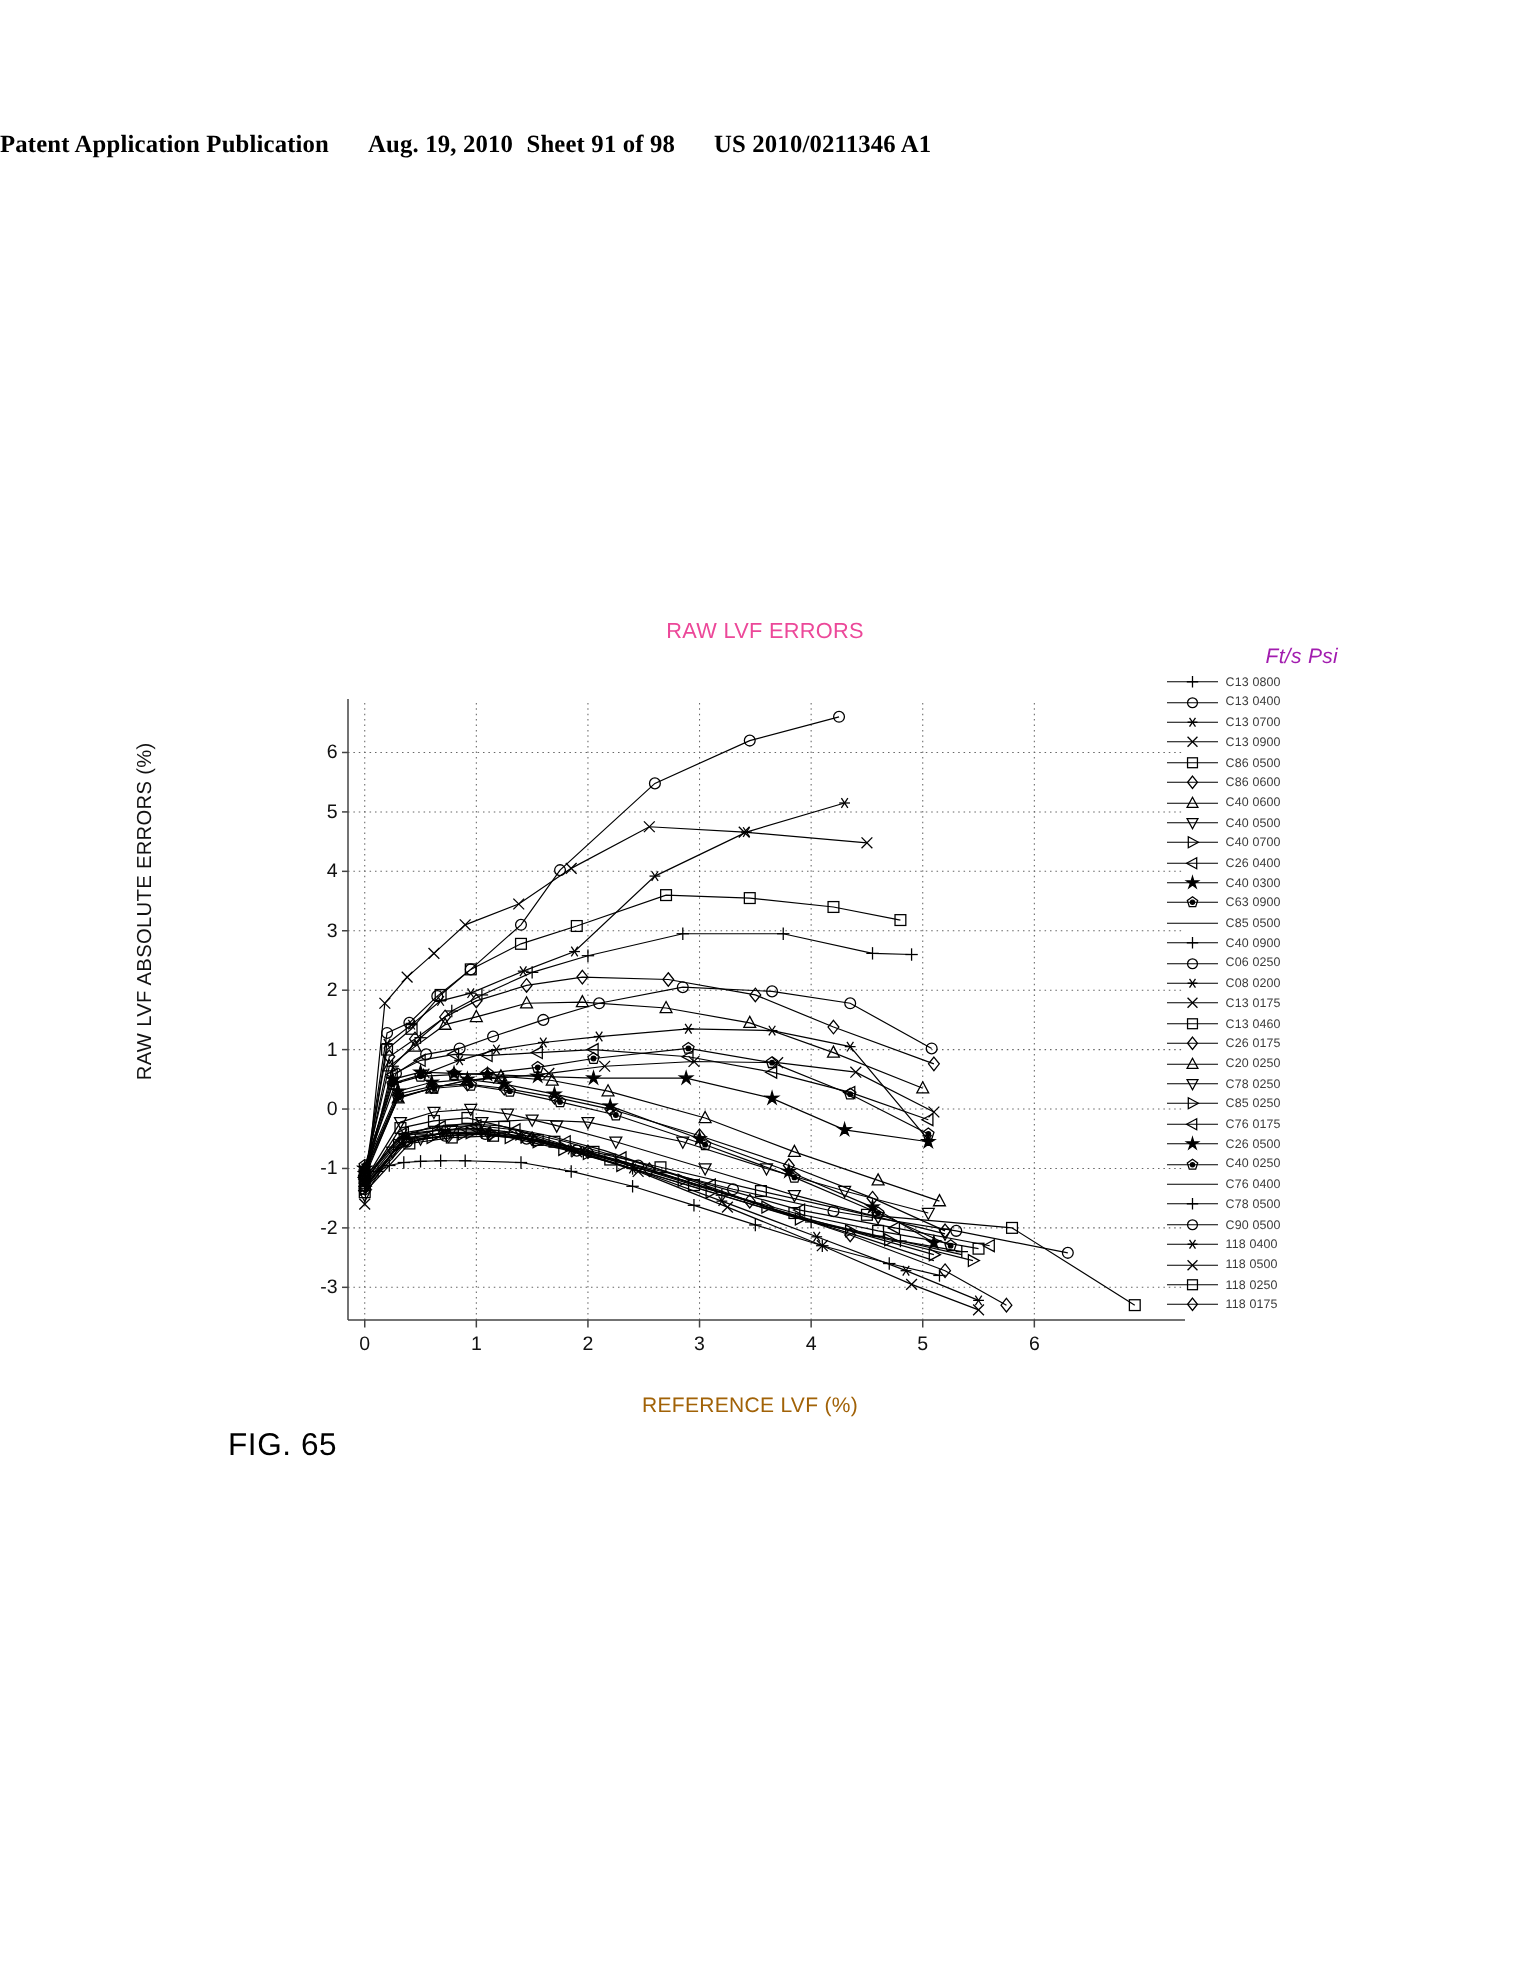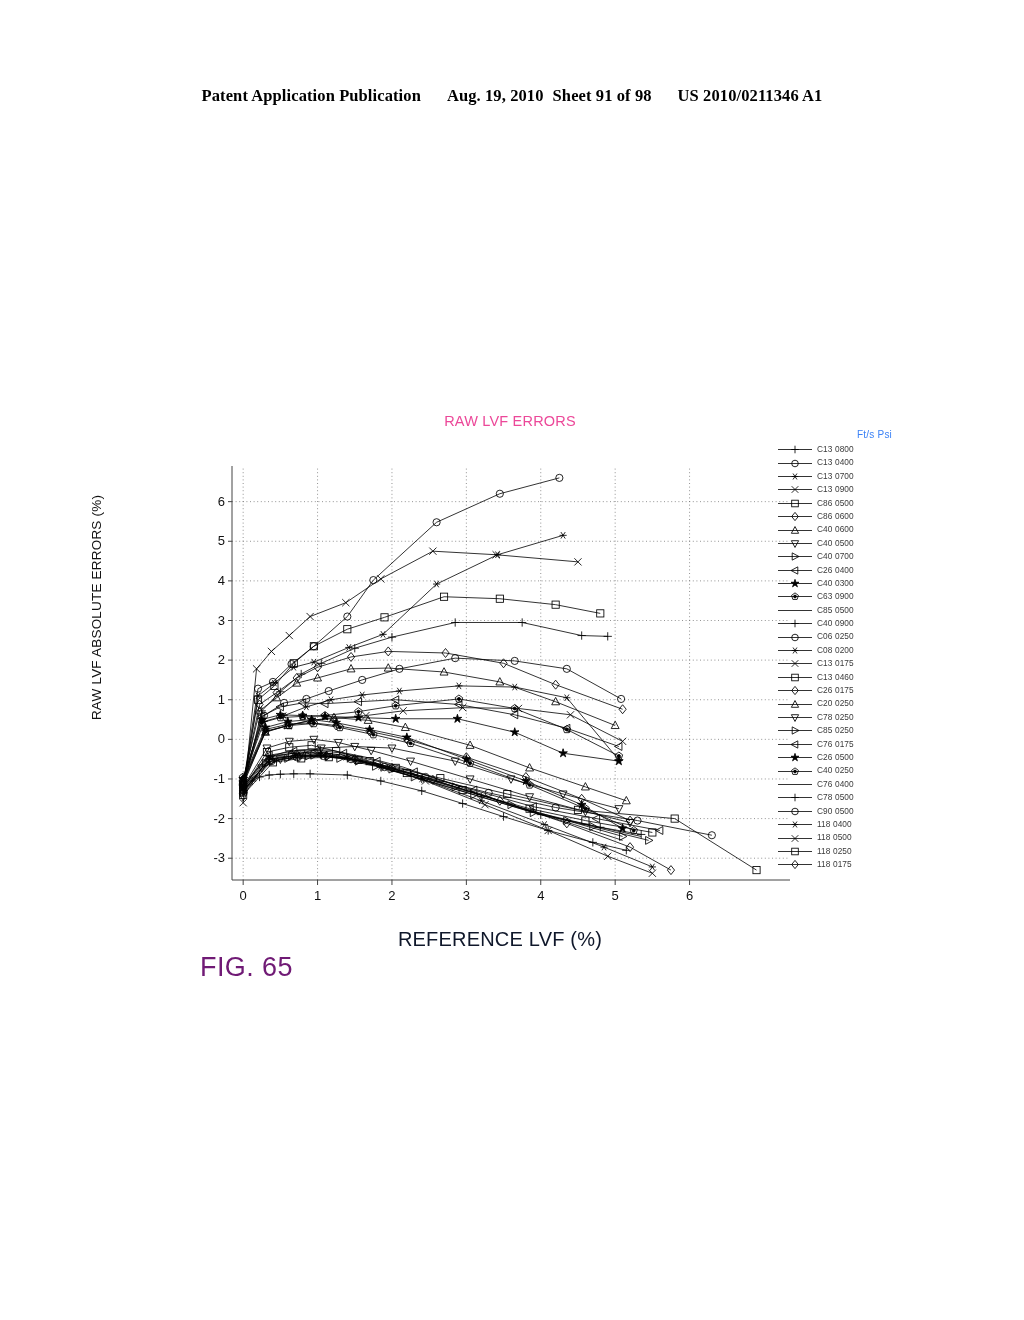--- a/index.html
+++ b/index.html
@@ -15,21 +15,20 @@
     color: #000;
     overflow: hidden;
   }
 
   
   .pat-header {
     position: absolute;
     top: 86px;
     left: 0;
     width: 1024px;
-    text-align: center;
     font-family: "Liberation Serif", serif;
     font-weight: bold;
     font-size: 16.5px;
     letter-spacing: 0.1px;
     white-space: nowrap;
   }
   .pat-header .seg { display: inline-block; vertical-align: baseline; }
   .gap-a { display:inline-block; width: 26px; }
   .gap-b { display:inline-block; width: 9px; }
   .gap-c { display:inline-block; width: 26px; }
@@ -66,56 +65,56 @@
     letter-spacing: 0.2px;
     color: #111;
   }
 
   .xlabel {
     position: absolute;
     left: 200px;
     top: 928px;
     width: 600px;
     text-align: center;
-    font-size: 20px;
+    font-size: 14px;
     letter-spacing: 0.2px;
-    color: #0f172a;
+    color: #a16207;
   }
 
   .fig-caption {
     position: absolute;
     left: 152px;
     top: 952px;
-    font-size: 27px;
+    font-size: 21px;
     letter-spacing: 0.4px;
-    color: #701a75;
-    margin-left: 48px;
+    color: #000000;
   }
 
   
   #plot {
     position: absolute;
     left: 196px;
     top: 452px;
   }
 
   
   #legend {
     position: absolute;
     left: 776px;
     top: 429px;
     width: 120px;
   }
   .legend-header {
-    font-size: 10px;
+    font-size: 14px;
     text-align: right;
     padding-right: 4px;
-    color: #3b82f6;
+    color: #a21caf;
     letter-spacing: 0.2px;
     margin-bottom: 3px;
+    font-style: italic;
   }
   .legend-row {
     display: flex;
     align-items: center;
     height: 13.4px;
     line-height: 13.4px;
   }
   .legend-sample {
     width: 38px;
     height: 13px;

